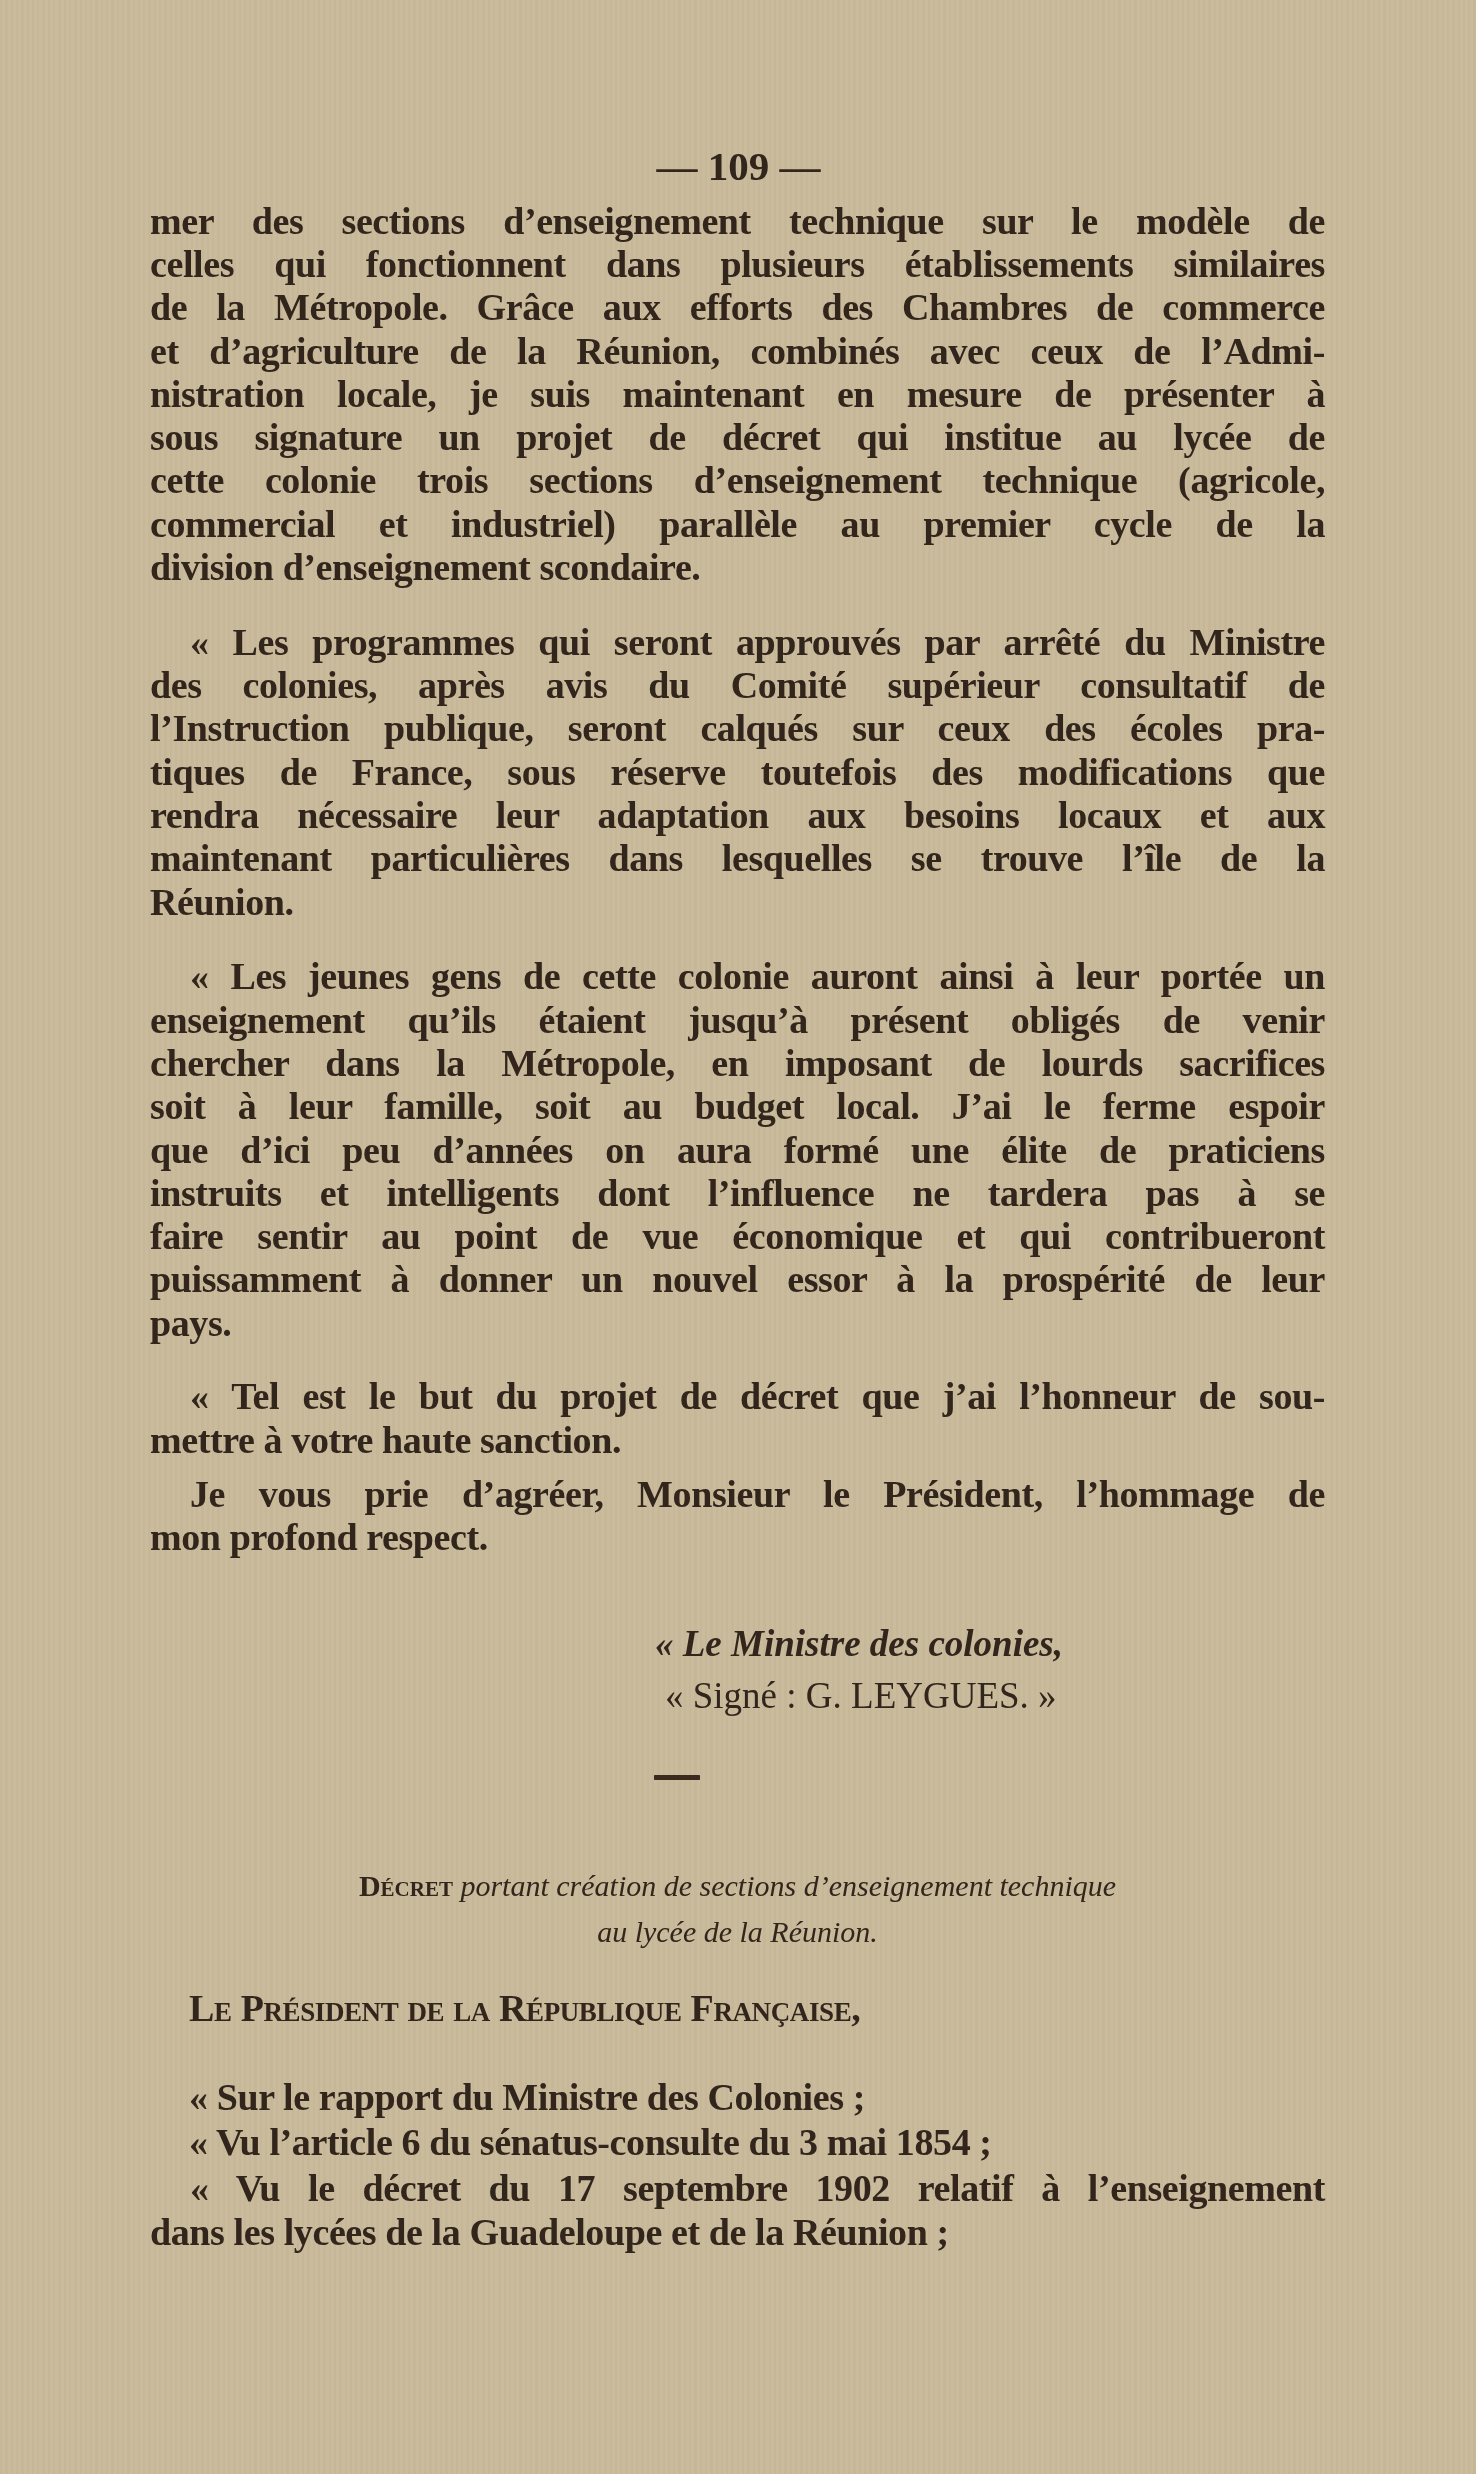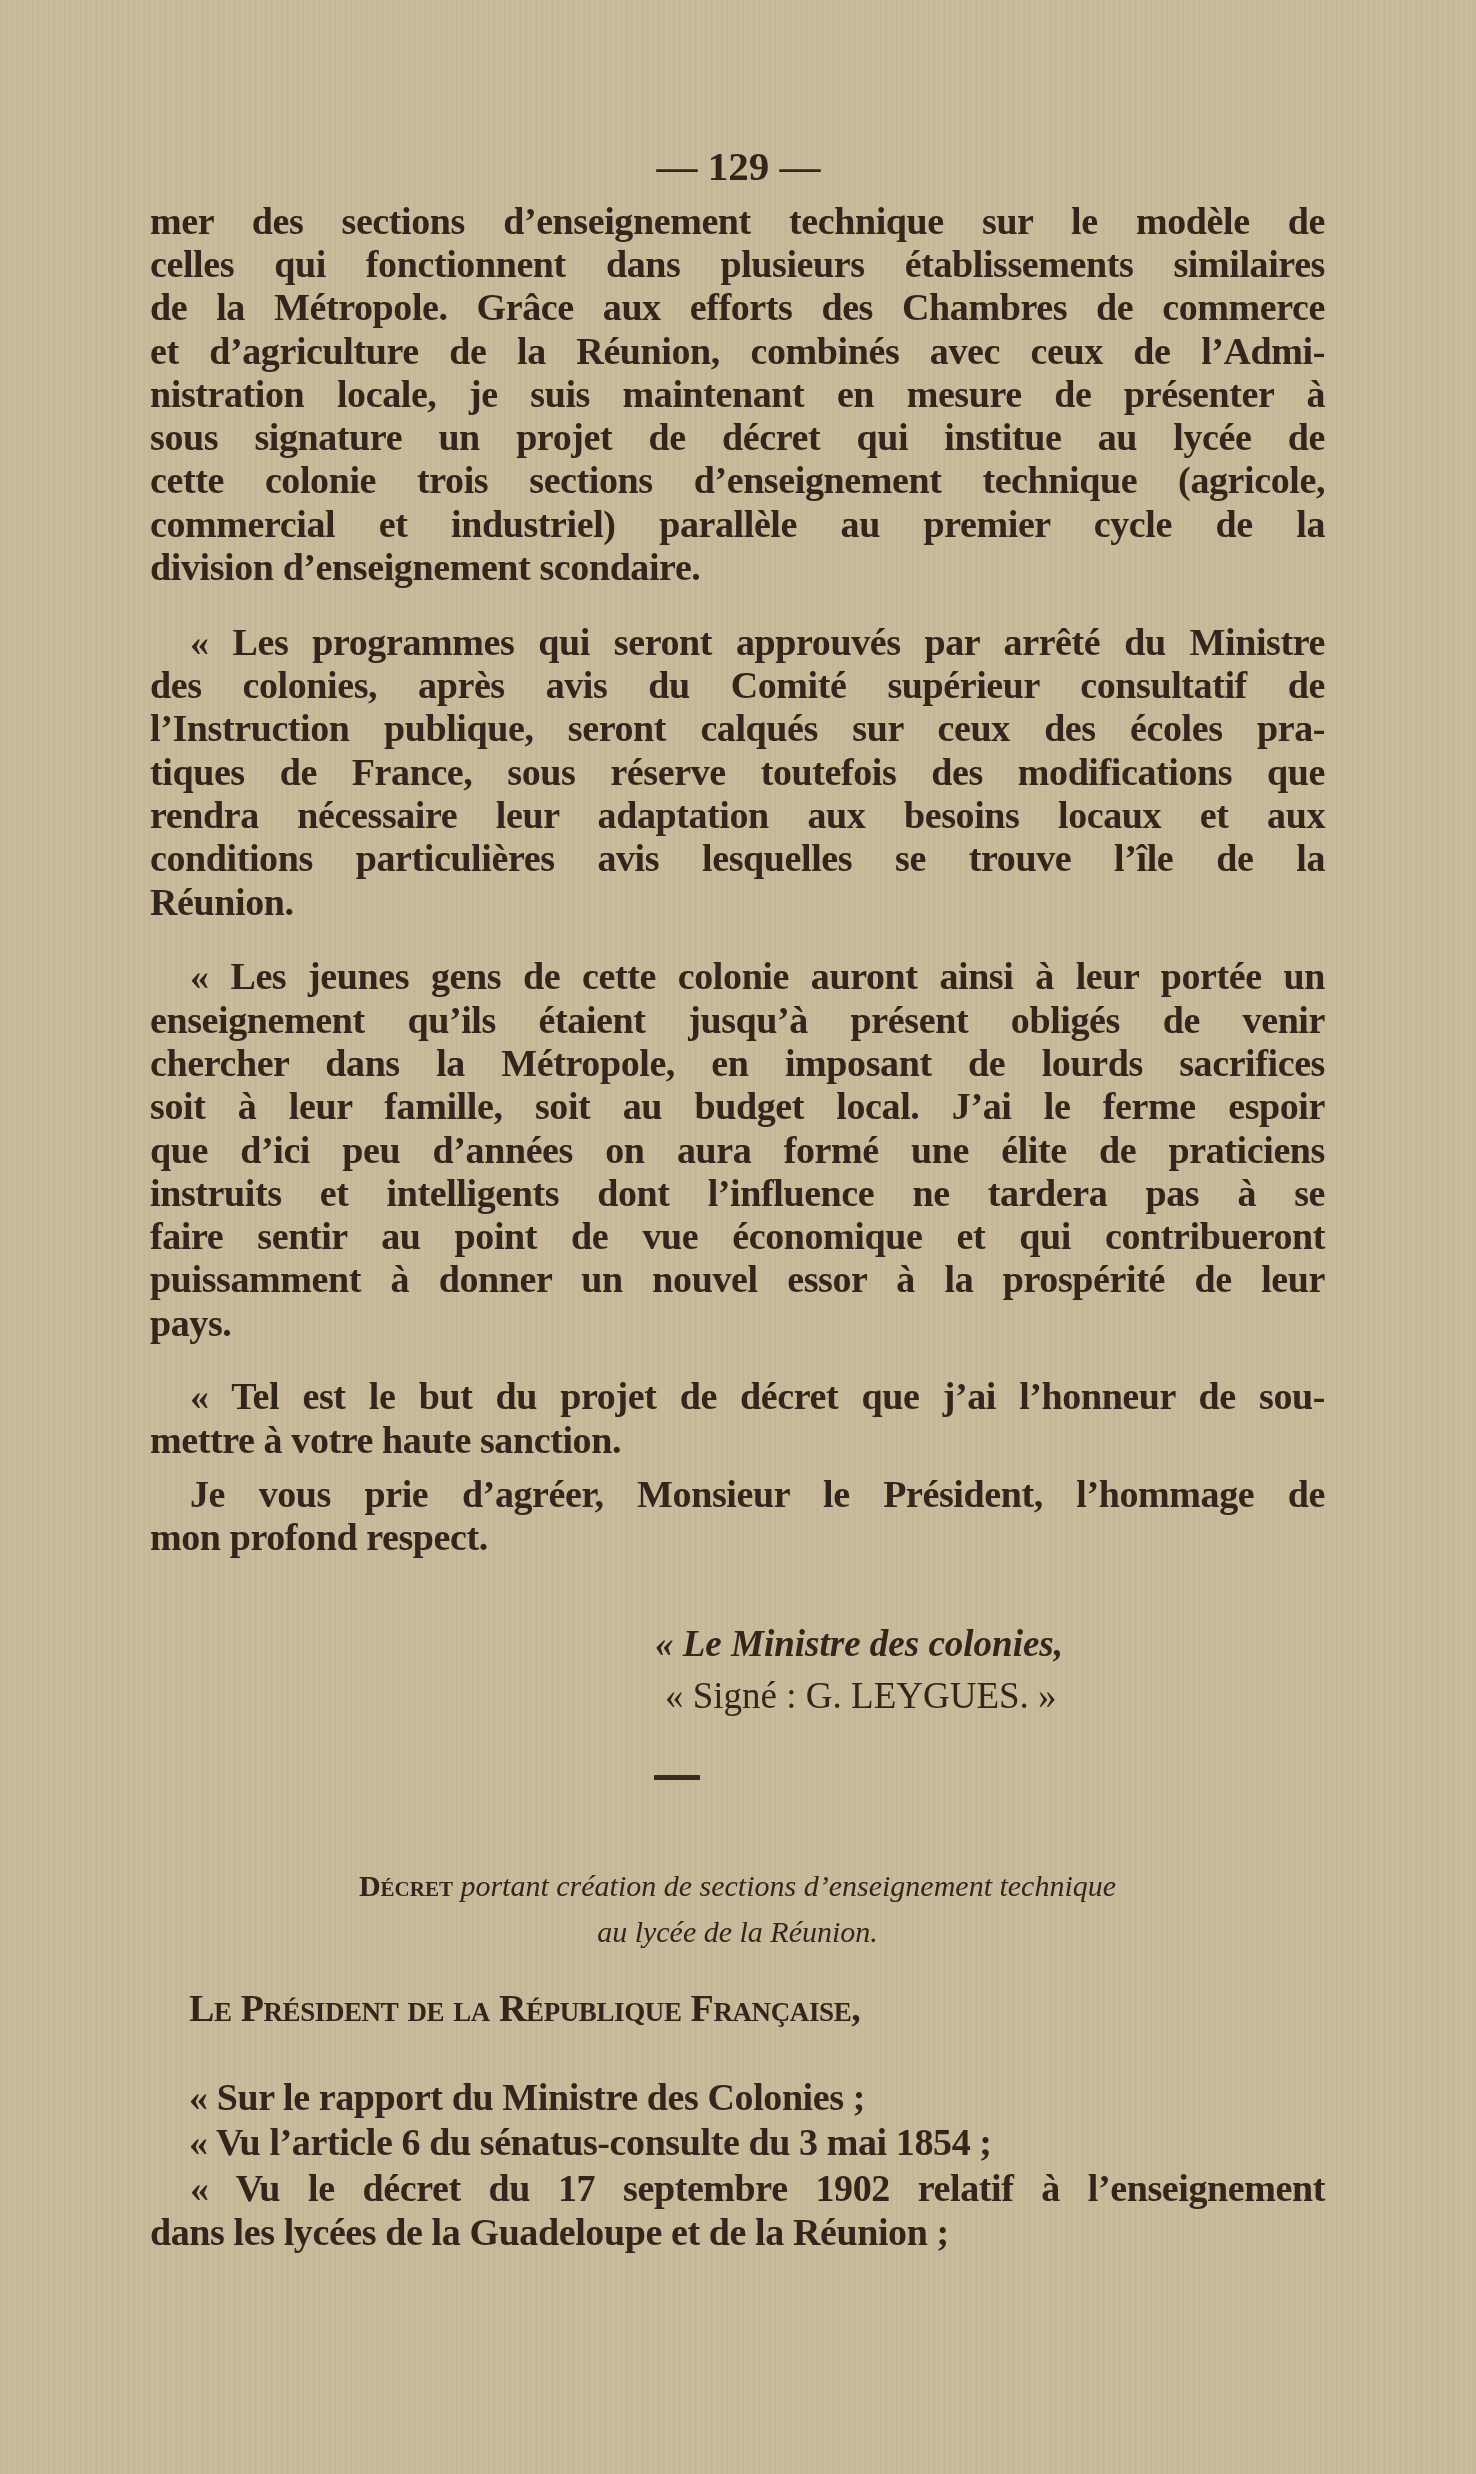--- a/index.html
+++ b/index.html
@@ -24,41 +24,41 @@
   .sig { position: absolute; font-size: 37px; line-height: 43px; white-space: nowrap; }
   .sig-italic { font-style: italic; font-weight: bold; }
   .rule { position: absolute; left: 654px; top: 1775px; width: 46px; height: 4.6px; background: #3a2a20; border-radius: 0.8px; }
   .title { position: absolute; left: 150px; width: 1175px; font-size: 30px; line-height: 46px; text-align: center; font-style: italic; }
   .title .sc { font-style: normal; font-weight: bold; font-variant: small-caps; }
   .smallcaps { font-variant: small-caps; font-weight: bold; }
 </style>
 </head>
 <body>
 
-<div class="page-num">— 129 —</div>
+<div class="page-num">— 109 —</div>
 
 <div>
   <div class="ln just" style="top:200px">mer des sections d’enseignement technique sur le modèle de</div>
   <div class="ln just" style="top:243px">celles qui fonctionnent dans plusieurs établissements similaires</div>
   <div class="ln just" style="top:286px">de la Métropole. Grâce aux efforts des Chambres de commerce</div>
   <div class="ln just" style="top:330px">et d’agriculture de la Réunion, combinés avec ceux de l’Admi-</div>
   <div class="ln just" style="top:373px">nistration locale, je suis maintenant en mesure de présenter à</div>
   <div class="ln just" style="top:416px">sous signature un projet de décret qui institue au lycée de</div>
   <div class="ln just" style="top:459px">cette colonie trois sections d’enseignement technique (agricole,</div>
   <div class="ln just" style="top:503px">commercial et industriel) parallèle au premier cycle de la</div>
   <div class="ln" style="top:546px">division d’enseignement scondaire.</div>
 </div>
 
 <div>
   <div class="ln just ind" style="top:621px">« Les programmes qui seront approuvés par arrêté du Ministre</div>
   <div class="ln just" style="top:664px">des colonies, après avis du Comité supérieur consultatif de</div>
   <div class="ln just" style="top:707px">l’Instruction publique, seront calqués sur ceux des écoles pra-</div>
   <div class="ln just" style="top:751px">tiques de France, sous réserve toutefois des modifications que</div>
   <div class="ln just" style="top:794px">rendra nécessaire leur adaptation aux besoins locaux et aux</div>
-  <div class="ln just" style="top:837px">conditions particulières avis lesquelles se trouve l’île de la</div>
+  <div class="ln just" style="top:837px">maintenant particulières dans lesquelles se trouve l’île de la</div>
   <div class="ln" style="top:881px">Réunion.</div>
 </div>
 
 <div>
   <div class="ln just ind" style="top:955px">« Les jeunes gens de cette colonie auront ainsi à leur portée un</div>
   <div class="ln just" style="top:999px">enseignement qu’ils étaient jusqu’à présent obligés de venir</div>
   <div class="ln just" style="top:1042px">chercher dans la Métropole, en imposant de lourds sacrifices</div>
   <div class="ln just" style="top:1085px">soit à leur famille, soit au budget local. J’ai le ferme espoir</div>
   <div class="ln just" style="top:1129px">que d’ici peu d’années on aura formé une élite de praticiens</div>
   <div class="ln just" style="top:1172px">instruits et intelligents dont l’influence ne tardera pas à se</div>

